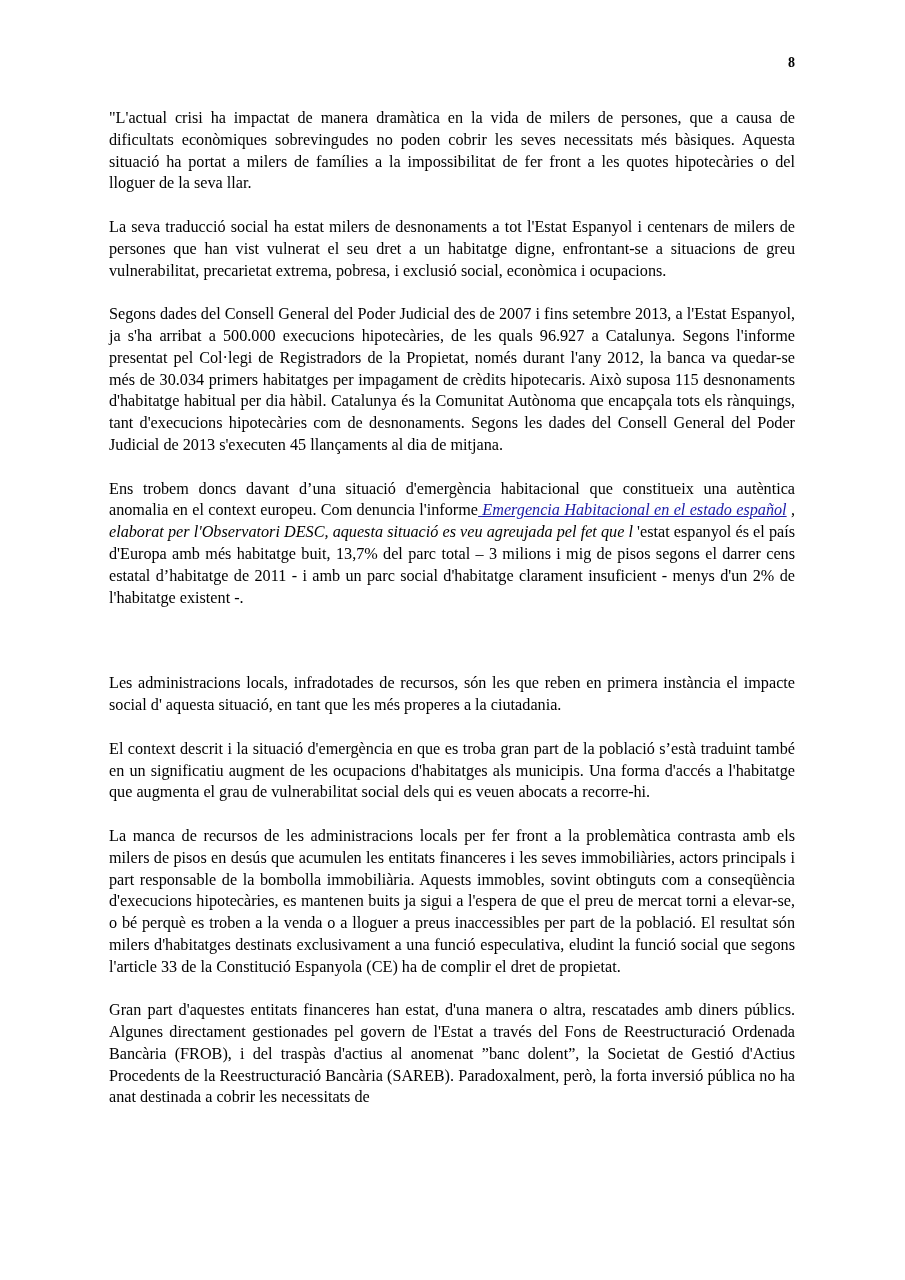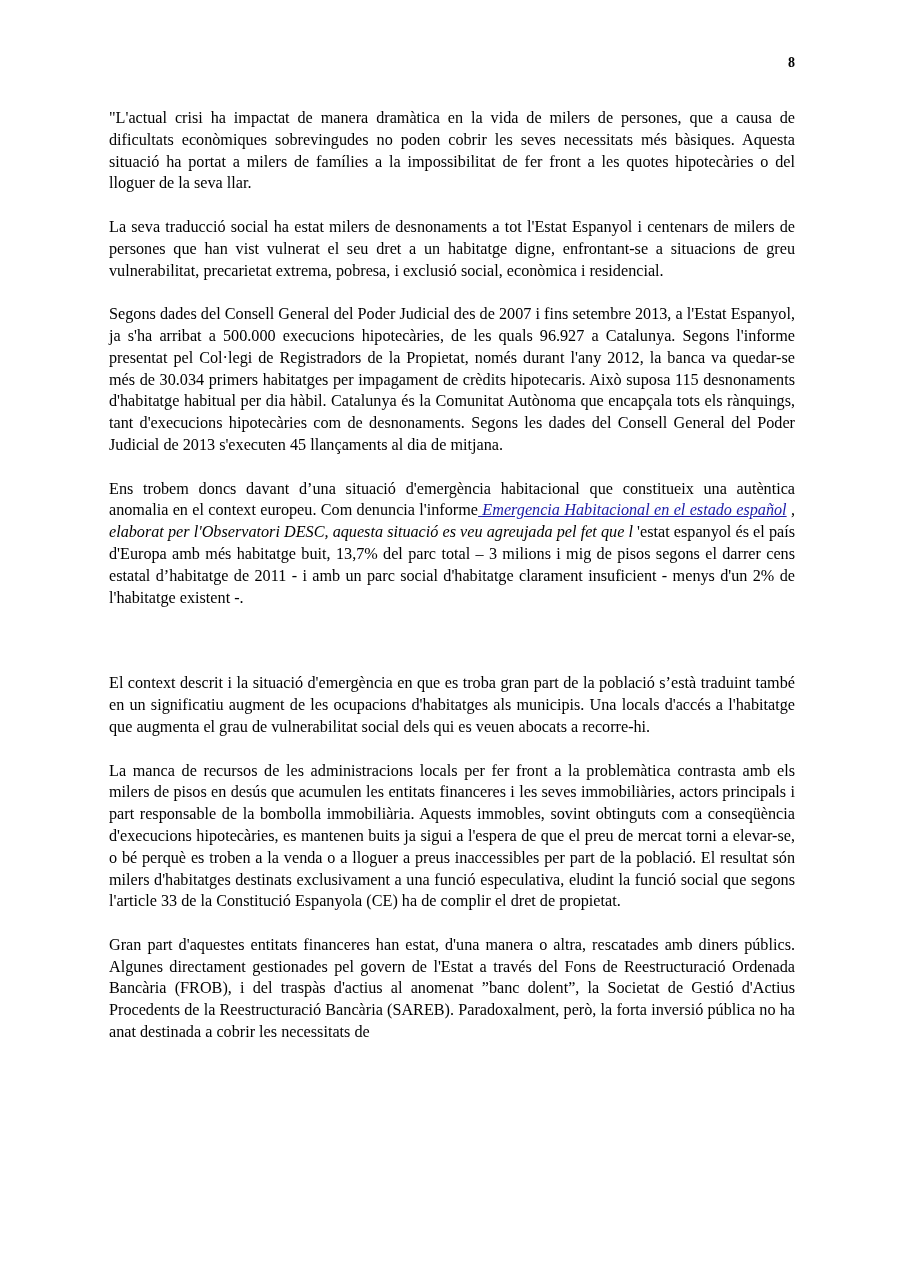--- a/index.html
+++ b/index.html
@@ -47,26 +47,27 @@
   </style>
 </head>
 <body>
 
 <div class="page-number">8</div>
 
 <div class="content">
 
   <p class="para">"L'actual crisi ha impactat de manera dramàtica en la vida de milers de persones, que a causa de dificultats econòmiques sobrevingudes no poden cobrir les seves necessitats més bàsiques. Aquesta situació ha portat a milers de famílies a la impossibilitat de fer front a les quotes hipotecàries o del lloguer de la seva llar.</p>
 
-  <p class="para">La seva traducció social ha estat milers de desnonaments a tot l'Estat Espanyol i centenars de milers de persones que han vist vulnerat el seu dret a un habitatge digne, enfrontant-se a situacions de greu vulnerabilitat, precarietat extrema, pobresa, i exclusió social, econòmica i residencial.</p>
+  <p class="para">La seva traducció social ha estat milers de desnonaments a tot l'Estat Espanyol i centenars de milers de persones que han vist vulnerat el seu dret a un habitatge digne, enfrontant-se a situacions de greu vulnerabilitat, precarietat extrema, pobresa, i exclusió social, econòmica i ocupacions.</p>
 
   <p class="para"><span>Segons dades del Consell General del Poder Judicial des de 2007 i fins setembre 2013,  a l'Estat Espanyol, ja s'ha arribat a 500.000 execucions hipotecàries, de les quals 96.927 a Catalunya. Segons l'informe presentat pel Col·legi de Registradors de la Propietat, només durant l'any 2012, </span><b>la banca va quedar-se més de 30.034 primers habitatges per impagament de crèdits hipotecaris.</b><span> Això suposa </span><b>115 desnonaments d'habitatge habitual per dia hàbil. Catalunya</b><span> és la Comunitat Autònoma que </span><b>encapçala tots els rànquings,</b><span> tant d'execucions hipotecàries com de desnonaments. Segons les dades del Consell General del Poder Judicial de 2013 </span><b>s'executen 45 llançaments al dia de mitjana.</b></p>
 
   <p class="para extra-gap"><span>Ens trobem doncs davant d’una </span><b>situació d'emergència habitacional</b><span> que </span><b>constitueix una autèntica anomalia en el context europeu</b><span>. Com denuncia l'informe</span><a class="link" href="#"> Emergencia Habitacional en el estado español</a><i> , elaborat per l'Observatori DESC, aquesta situació es veu agreujada pel fet que l </i><b>'estat espanyol és el país d'Europa amb més habitatge buit</b><span>, 13,7% del parc total – 3 milions i mig de pisos segons el darrer cens estatal d’habitatge de 2011 -  i amb un parc social d'habitatge clarament insuficient - menys d'un 2% de l'habitatge existent -.</span></p>
 
+  <p class="para">Les administracions locals, infradotades de recursos, són les que reben en primera instància el impacte social d' aquesta situació, en tant que les més properes a la ciutadania.</p>
 
-  <p class="para">El context descrit i la situació d'emergència en que es troba gran part de la població s’està traduint també en un significatiu augment de les ocupacions d'habitatges als municipis.  Una locals d'accés a l'habitatge que augmenta el grau de vulnerabilitat social dels qui es veuen abocats a recorre-hi.</p>
+  <p class="para">El context descrit i la situació d'emergència en que es troba gran part de la població s’està traduint també en un significatiu augment de les ocupacions d'habitatges als municipis.  Una forma d'accés a l'habitatge que augmenta el grau de vulnerabilitat social dels qui es veuen abocats a recorre-hi.</p>
 
   <p class="para"><b>La manca de recursos de les administracions locals per fer front a la problemàtica contrasta amb els milers de pisos en desús que acumulen les entitats financeres</b><span> i  les seves immobiliàries, actors principals i part responsable de la bombolla immobiliària. Aquests immobles, sovint obtinguts com a conseqüència d'execucions hipotecàries, es mantenen buits ja sigui a l'espera de que el preu de mercat torni a elevar-se, o bé perquè es troben a la venda o a lloguer a preus inaccessibles per part de la població. El resultat són milers d'habitatges destinats exclusivament a una funció especulativa, eludint la funció social que segons l'article 33 de la Constitució Espanyola (CE)  ha de complir el dret de propietat.</span></p>
 
   <p class="para">Gran part d'aquestes entitats financeres han estat, d'una manera o altra, rescatades amb diners públics. Algunes directament gestionades pel govern de l'Estat a través del Fons de Reestructuració Ordenada Bancària (FROB), i del traspàs d'actius al anomenat ”banc dolent”, la Societat de Gestió d'Actius Procedents de la Reestructuració Bancària (SAREB). Paradoxalment, però, la forta inversió pública no ha anat destinada a cobrir les necessitats de</p>
 
 </div>
 
 </body></html>

